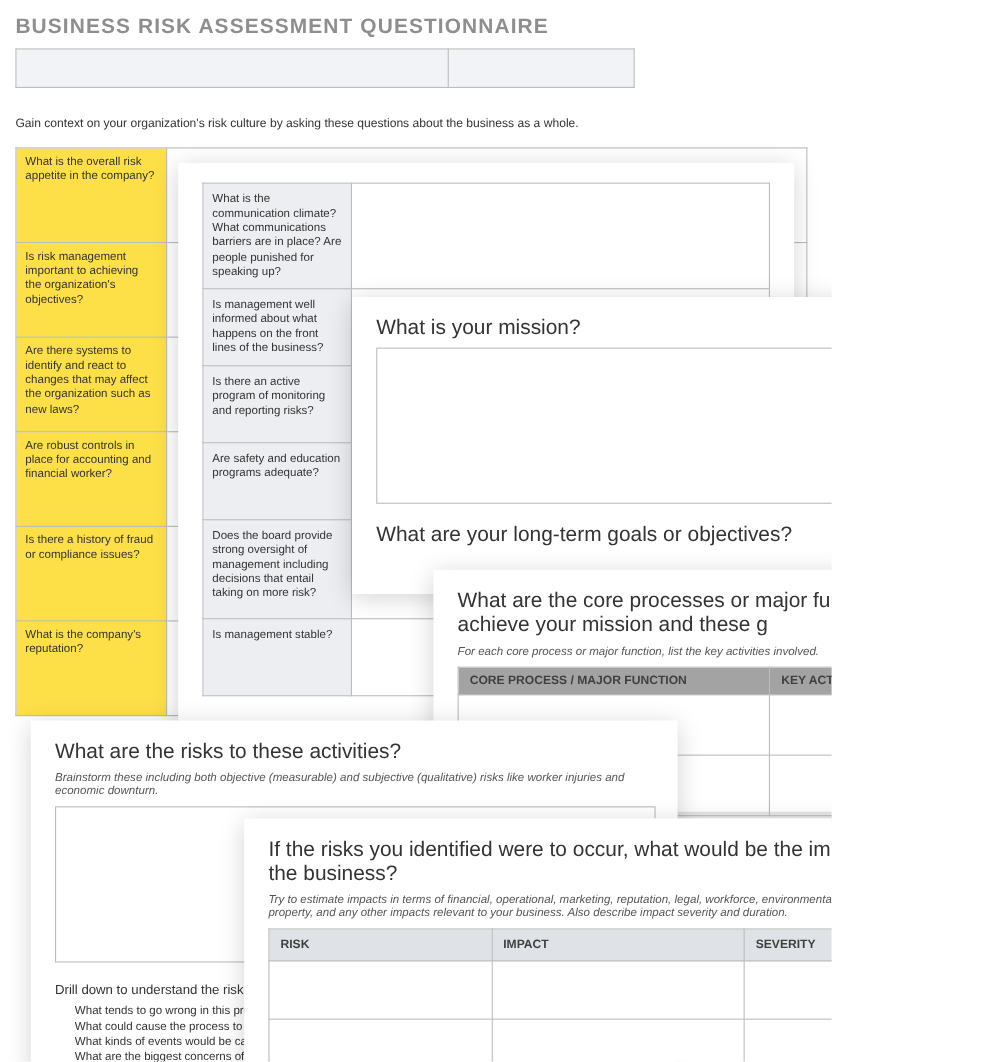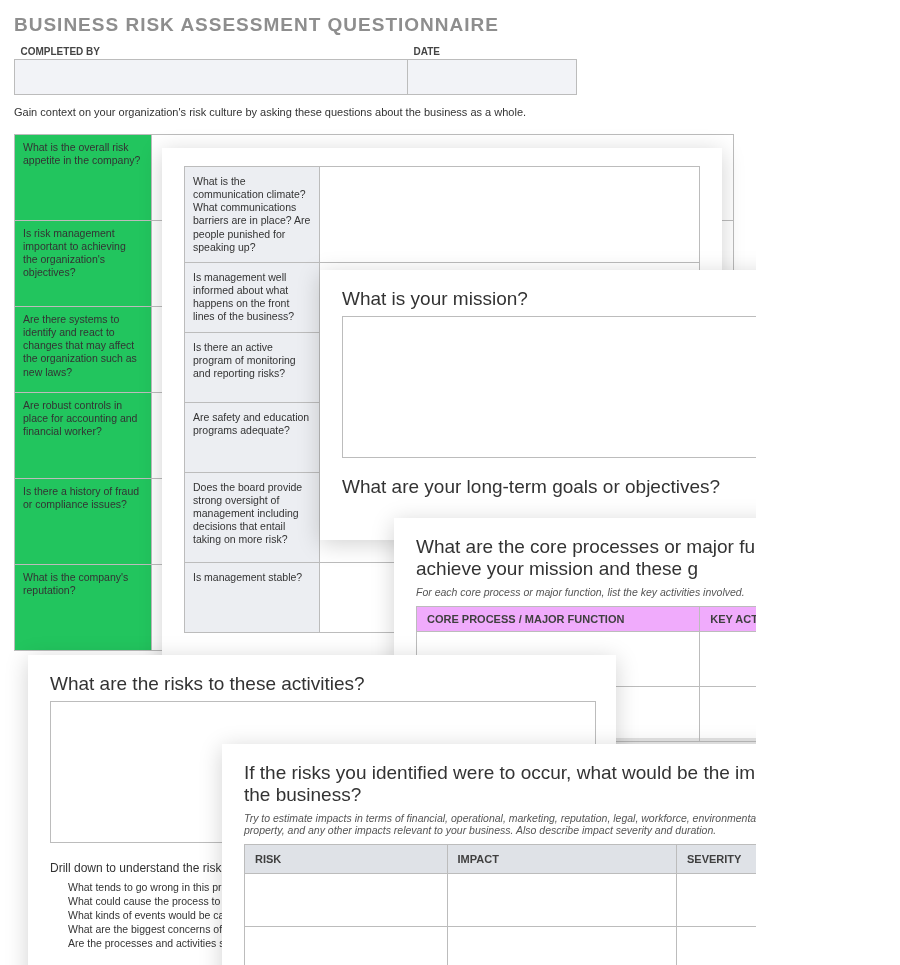--- a/index.html
+++ b/index.html
@@ -10,21 +10,21 @@
 .meta-table{position:absolute;left:14px;top:44px;border-collapse:collapse;}
 .meta-table th{font-size:10px;font-weight:600;color:#444;text-align:left;padding:2px 6px;}
 .meta-table td.box{border:1px solid #bcbcbc;background:#f2f3f7;height:32px;}
 .meta-table td.box.cby{width:390px;}
 .meta-table td.box.dt{width:166px;}
 .context-line{position:absolute;left:14px;top:106px;font-size:11px;color:#333;}
 
 
 .q-table{position:absolute;left:14px;top:134px;border-collapse:collapse;width:720px;}
 .q-table td{border:1px solid #bcbcbc;vertical-align:top;}
-.q-table td.qcell{width:120px;background:#22c55e;padding:6px 8px;font-size:10.5px;line-height:1.25;color:#333;}
+.q-table td.qcell{width:120px;background:#fde047;padding:6px 8px;font-size:10.5px;line-height:1.25;color:#333;}
 .q-table td.acell{background:#fff;}
 .q-table tr{height:86px;}
 
 
 .sheet{position:absolute;background:#fff;box-shadow:0 4px 22px rgba(0,0,0,.18);}
 .sheet .pad{padding:18px 22px;box-sizing:border-box;}
 
 
 .sheet2{left:162px;top:148px;width:560px;height:540px;}
 .q2-table{border-collapse:collapse;width:100%;}
@@ -36,21 +36,21 @@
 
 
 .sheet3{left:320px;top:270px;width:600px;height:270px;}
 .sec-title{font-size:19px;color:#333;margin:0 0 6px 0;}
 .big-box{border:1px solid #bcbcbc;height:140px;width:100%;}
 
 
 .sheet4{left:394px;top:518px;width:560px;height:220px;}
 .sec-sub{font-size:10.5px;font-style:italic;color:#555;margin:2px 0 8px 0;}
 .core-table{border-collapse:collapse;width:100%;}
-.core-table th{background:#f0abfc;font-size:11px;font-weight:700;text-align:left;padding:6px 10px;border:1px solid #bcbcbc;}
+.core-table th{background:#a3a3a3;font-size:11px;font-weight:700;text-align:left;padding:6px 10px;border:1px solid #bcbcbc;}
 .core-table td{border:1px solid #bcbcbc;height:52px;}
 .core-table .c1{width:55%;}
 
 
 .sheet5{left:28px;top:655px;width:588px;height:330px;}
 .risks-box{border:1px solid #bcbcbc;height:140px;width:100%;}
 .drill-title{font-size:12px;margin:18px 0 6px 0;color:#333;}
 ul.bullets{margin:0 0 0 18px;padding:0;font-size:10.5px;color:#333;}
 ul.bullets li{margin:2px 0;white-space:nowrap;overflow:hidden;}
 
@@ -66,24 +66,20 @@
 </style>
 </head>
 <body>
 
 <div class="stage">
 
   <div class="page-title">BUSINESS RISK ASSESSMENT QUESTIONNAIRE</div>
 
   <table class="meta-table">
     <tbody>
-        <tr>
-      <th>COMPLETED BY</th>
-      <th>DATE</th>
-    </tr>
     <tr>
       <td class="box cby"></td>
       <td class="box dt"></td>
     </tr>
   </tbody>
     </table>
 
   <div class="context-line">Gain context on your organization's risk culture by asking these questions about the business as a whole.</div>
 
   <table class="q-table">
@@ -176,20 +172,21 @@
               <td></td>
             </tr>
       </tbody>
         </table>
     </div>
   </div>
 
   <div class="sheet sheet5">
     <div class="pad">
       <div class="sec-title">What are the risks to these activities?</div>
+      <div class="sec-sub">Brainstorm these including both objective (measurable) and subjective (qualitative) risks like worker injuries and economic downturn.</div>
       <div class="risks-box"></div>
       <div class="drill-title">Drill down to understand the risk factors</div>
       <ul class="bullets">
         <li>What tends to go wrong in this process a</li>
         <li>What could cause the process to fail?</li>
         <li>What kinds of events would be catastrop</li>
         <li>What are the biggest concerns of the fro</li>
         <li>Are the processes and activities straightf</li>
 
       </ul>

